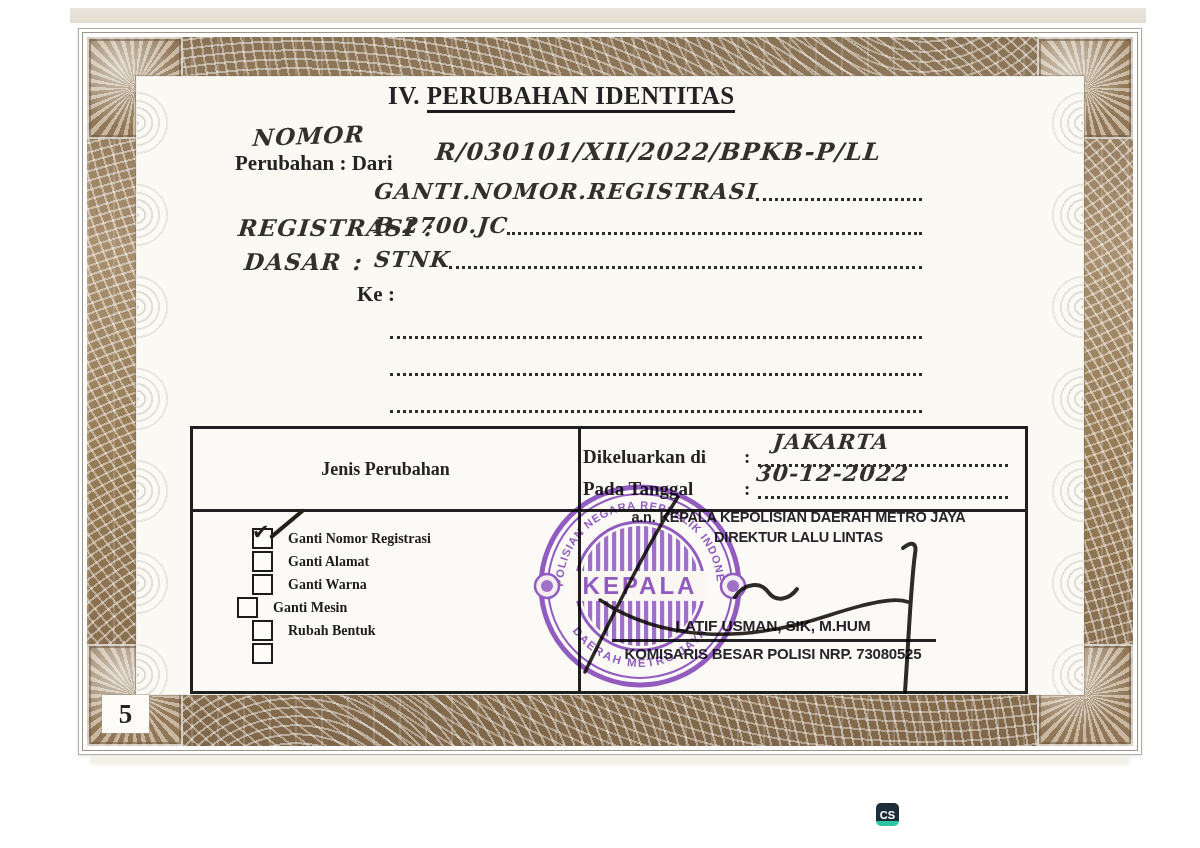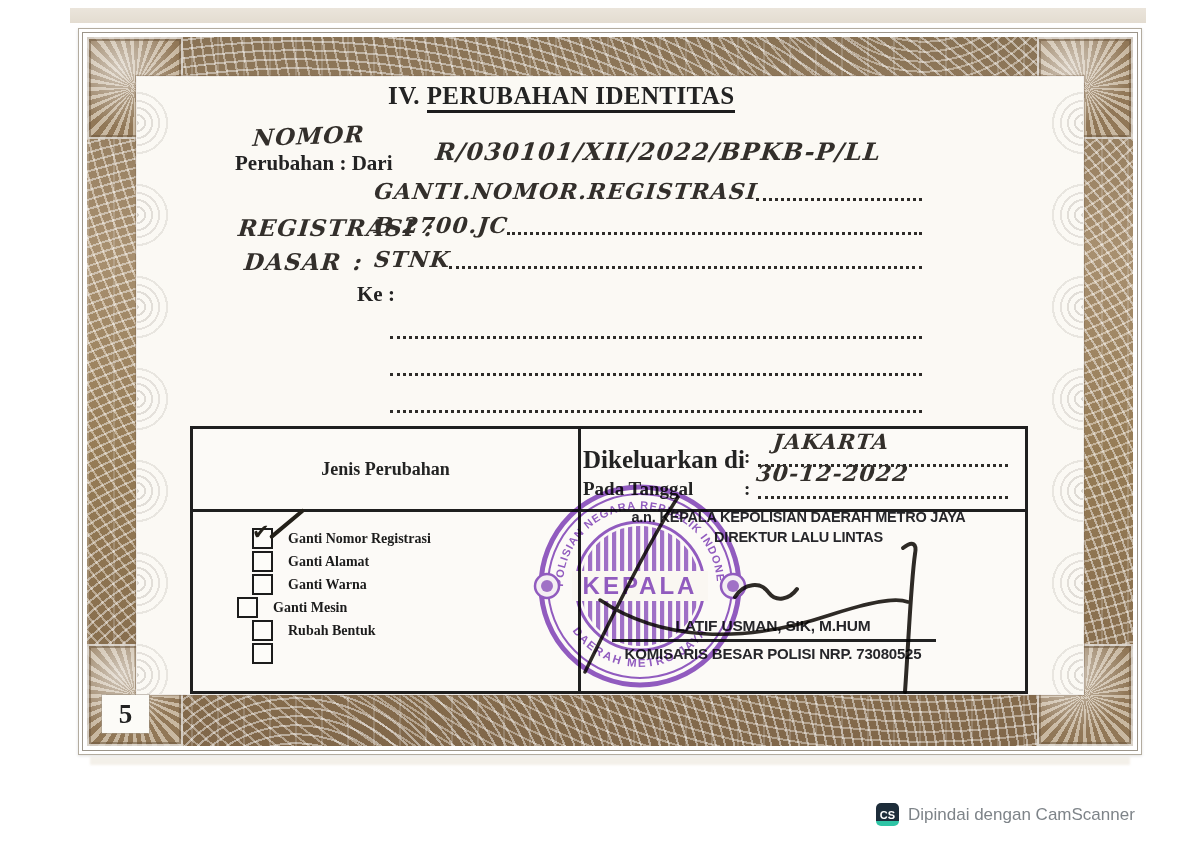--- a/index.html
+++ b/index.html
@@ -144,21 +144,21 @@
   <div class="abs leader" style="left:390px;top:312px;width:532px;height:24px;"></div>
   <div class="abs leader" style="left:390px;top:349px;width:532px;height:24px;"></div>
   <div class="abs leader" style="left:390px;top:386px;width:532px;height:24px;"></div>
 
   <div class="table">
     <div class="vdiv"></div>
     <div class="hdiv"></div>
     <div class="jenis printed">Jenis Perubahan</div>
   </div>
 
-  <div class="abs printed" style="left:583px;top:446px;font-size:25px;">Dikeluarkan di</div>
+  <div class="abs printed" style="left:583px;top:446px;font-size:19px;">Dikeluarkan di</div>
   <div class="abs printed" style="left:744px;top:446px;font-size:19px;">:</div>
   <div class="abs leader" style="left:758px;top:442px;width:250px;height:22px;"></div>
   <div class="abs hw" style="left:772px;top:429px;font-size:21px;">JAKARTA</div>
 
   <div class="abs printed" style="left:583px;top:478px;font-size:19px;">Pada Tanggal</div>
   <div class="abs printed" style="left:744px;top:478px;font-size:19px;">:</div>
   <div class="abs leader" style="left:758px;top:474px;width:250px;height:22px;"></div>
   <div class="abs hw" style="left:755px;top:460px;font-size:22px;">30-12-2022</div>
 
   <div class="cb-row checked" style="left:252px;top:528px;">
@@ -230,16 +230,15 @@
       <path d="M177,119 c9,-14 26,-16 34,-4 c7,9 20,7 28,-4" stroke-width="4"></path>
       <path d="M42,122 C102,162 182,167 272,137 C312,124 337,119 350,124" stroke-width="3.5"></path>
       <path d="M345,70 c10,-8 14,-4 12,6 c-4,28 -6,80 -10,138" stroke-width="4"></path>
     </g>
   </svg>
 
   <div class="page-num">5</div>
 
   <div class="footer">
     <span class="cs-icon">CS</span>
-    <span class="cs-text">Dipindai dengan CamScanner</span>
   </div>
 
 </div>
 
 </body></html>

